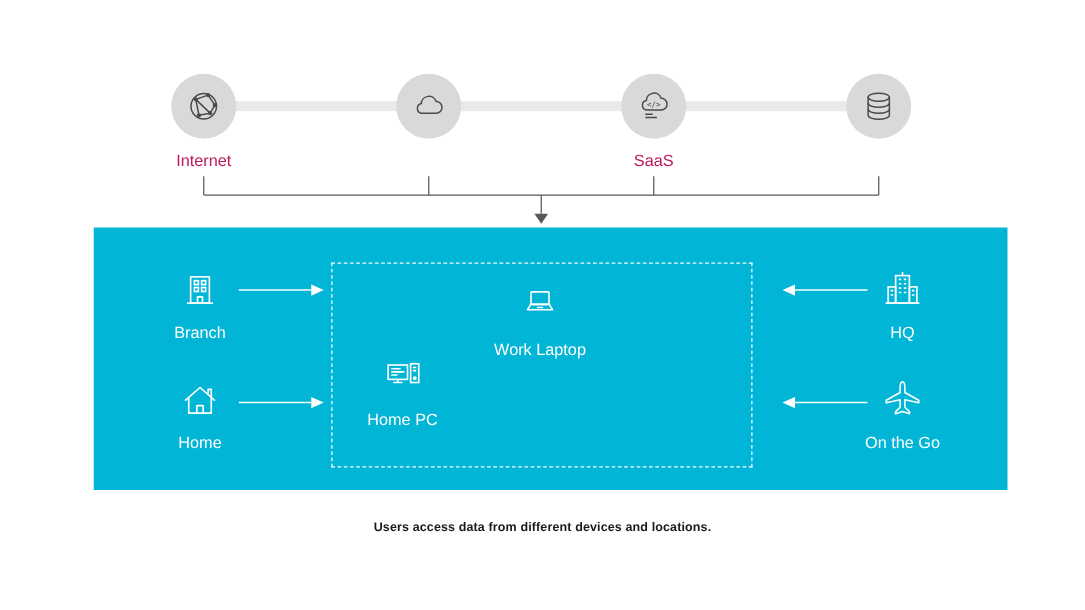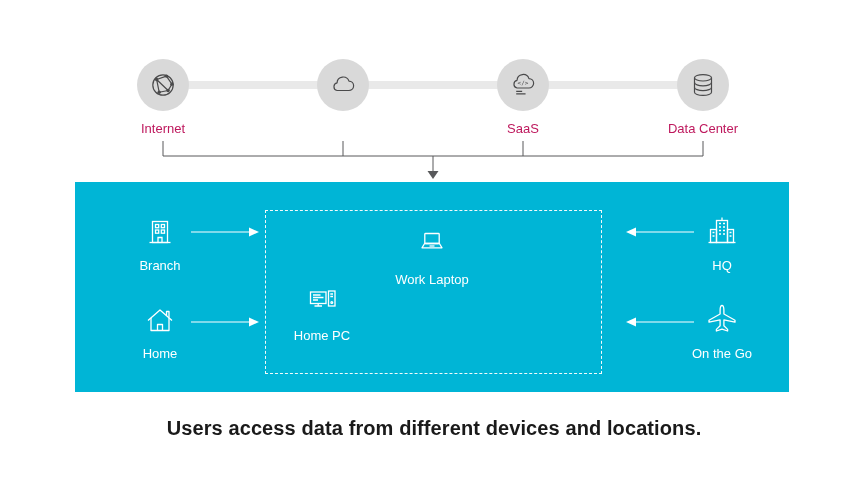--- a/index.html
+++ b/index.html
@@ -9,37 +9,37 @@
   }
   
   .top-bar{position:absolute;left:163px;top:81px;width:540px;height:8px;background:#e9e9e9;z-index:0;}
   .top-node{position:absolute;top:59px;width:120px;text-align:center;z-index:1;}
   .top-node .circle{width:52px;height:52px;border-radius:50%;background:#d9d9d9;margin:0 auto;display:flex;align-items:center;justify-content:center;}
   .top-node .lbl{margin-top:10px;font-size:13px;color:#be185d;}
   .n1{left:103px;} .n2{left:283px;} .n3{left:463px;} .n4{left:643px;}
   
   .connector{position:absolute;left:0;top:0;width:868px;height:185px;z-index:2;pointer-events:none;}
   
-  .zone{position:absolute;left:75px;top:182px;width:714px;height:210px;background:#00b5d6;z-index:1;}
+  .zone{position:absolute;left:75px;top:182px;width:714px;height:210px;background:#00b5d6;z-index:1;padding-left:17px;}
   .zone-item{position:absolute;text-align:center;color:#fff;}
   .zone-item .lbl{margin-top:6px;font-size:13px;color:#ffffff;white-space:nowrap;}
   .branch-item{left:45px;top:30px;width:80px;}
   .home-item{left:45px;top:118px;width:80px;}
   .hq-item{left:607px;top:30px;width:80px;}
   .otg-item{left:602px;top:118px;width:90px;}
   .dashed-box{position:absolute;left:190px;top:28px;width:335px;height:162px;border:1px dashed rgba(255,255,255,.95);}
   .laptop-item{left:307px;top:44px;width:100px;}
   .pc-item{left:197px;top:100px;width:100px;text-align:center;}
   .user-item{left:307px;top:122px;width:100px;}
   .phone-item{left:412px;top:100px;width:100px;}
   .arrow{position:absolute;width:70px;height:14px;}
   .ar1{left:115px;top:43px;} .ar2{left:115px;top:133px;}
   .al1{left:550px;top:43px;} .al2{left:550px;top:133px;}
   
-  .caption{position:absolute;left:0;top:417px;width:868px;text-align:center;font-size:20px;font-weight:bold;color:#1a1a1a;letter-spacing:.1px;}
+  .caption{position:absolute;left:0;top:417px;width:868px;text-align:center;font-size:10px;font-weight:bold;color:#1a1a1a;letter-spacing:.1px;}
   svg{display:block;margin:0 auto;}
 </style>
 </head>
 <body>
 
 <div class="canvas">
 
   <div class="top-bar"></div>
 
   <div class="top-node n1">
@@ -83,21 +83,20 @@
   <div class="top-node n4">
     <div class="circle">
       <svg viewBox="0 0 40 40" width="34" height="34">
         <g fill="none" stroke="#4a4a4b" stroke-width="1.4">
           <ellipse cx="20" cy="11.5" rx="10" ry="3.8"></ellipse>
           <path d="M10 11.5 V28.5 A10 3.8 0 0 0 30 28.5 V11.5"></path>
           <path d="M10 17.2 A10 3.8 0 0 0 30 17.2 M10 22.8 A10 3.8 0 0 0 30 22.8"></path>
         </g>
       </svg>
     </div>
-    <div class="lbl">Data Center</div>
   </div>
 
   <svg class="connector">
     <path d="M163 141 V156 M343 141 V156 M523 141 V156 M703 141 V156 M163 156 H703 M433 156 V171" fill="none" stroke="#58595b" stroke-width="1"></path>
     <polygon points="427.5,171 438.5,171 433,179" fill="#58595b"></polygon>
   </svg>
 
   <div class="zone">
 
     <div class="zone-item branch-item">

